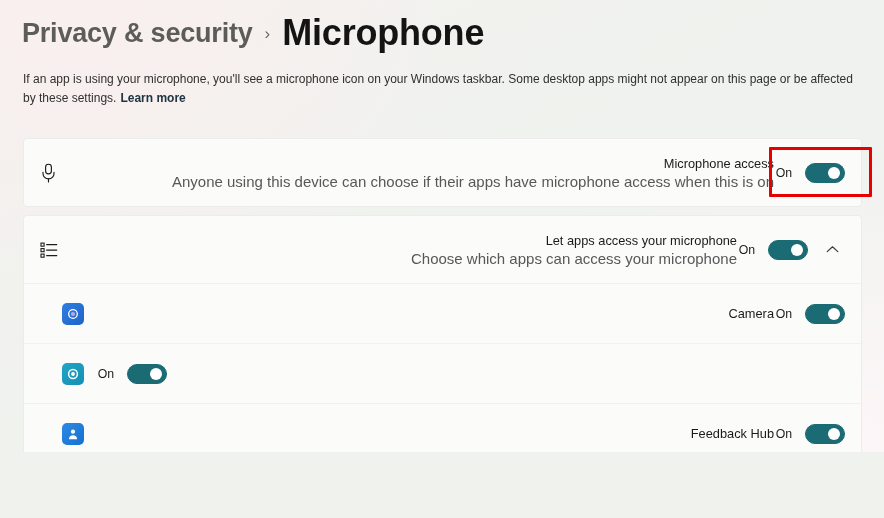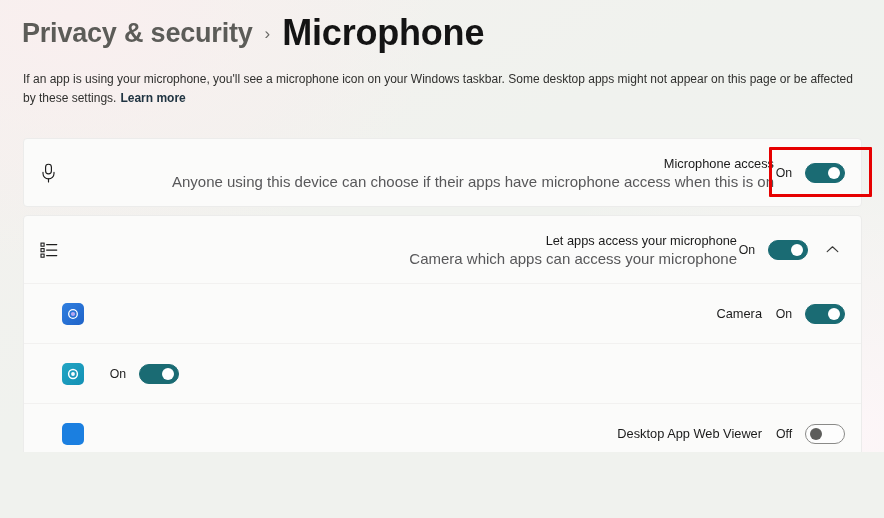--- a/index.html
+++ b/index.html
@@ -100,21 +100,20 @@
     min-height: 67px;
     position: relative;
   }
   .row.sub {
     min-height: 60px;
     padding-left: 38px;
   }
   .row.sub + .row.sub,
   .row.divider-top {
     border-top: 1px solid #f2f1f0;
-    gap: 12px;
   }
 
   .row-icon {
     width: 34px;
     flex: 0 0 34px;
     display: flex;
     align-items: center;
     justify-content: flex-start;
   }
   .row-text {
@@ -280,21 +279,21 @@
         <div class="row-icon">
           <svg width="19" height="18" viewBox="0 0 19 18" fill="none" class="list-glyph">
             <rect x="1" y="2.1" width="3.1" height="3.1" stroke="currentColor" stroke-width="1.1"></rect>
             <rect x="1" y="7.6" width="3.1" height="3.1" stroke="currentColor" stroke-width="1.1"></rect>
             <rect x="1" y="13.1" width="3.1" height="3.1" stroke="currentColor" stroke-width="1.1"></rect>
             <path d="M6.6 3.6h10.2M6.6 9.1h10.2M6.6 14.6h10.2" stroke="currentColor" stroke-width="1.1" stroke-linecap="round"></path>
           </svg>
         </div>
         <div class="row-text">
           <div class="row-title">Let apps access your microphone</div>
-          <div class="row-sub">Camera which apps can access your microphone</div>
+          <div class="row-sub">Choose which apps can access your microphone</div>
         </div>
         <div class="row-right">
           <span class="state-label">On</span>
           <div class="toggle on">
             <div class="knob"></div>
           </div>
           <div class="chevron">
             <svg width="13" height="9" viewBox="0 0 13 9" fill="none">
               <path d="M1.2 6.6L6.5 1.8l5.3 4.8" stroke="currentColor" stroke-width="1.2" stroke-linecap="round" stroke-linejoin="round"></path>
             </svg>
@@ -332,34 +331,20 @@
           </div>
         </div>
         <div class="row-right">
           <span class="state-label">On</span>
           <div class="toggle on">
             <div class="knob"></div>
           </div>
         </div>
       </div>
 
-      <div class="row sub">
-        <div class="row-icon">
-          <div class="app-tile tile-webviewer"></div>
-        </div>
-        <div class="row-text">
-          <div class="row-title">Desktop App Web Viewer</div>
-        </div>
-        <div class="row-right">
-          <span class="state-label">Off</span>
-          <div class="toggle off">
-            <div class="knob"></div>
-          </div>
-        </div>
-      </div>
 
       <div class="row sub">
         <div class="row-icon">
           <div class="app-tile tile-feedback">
             <svg width="14" height="14" viewBox="0 0 14 14" fill="none">
               <circle cx="7" cy="4.7" r="2.1" fill="#ffffff"></circle>
               <path d="M2.9 12.2c0-2.4 1.8-4 4.1-4s4.1 1.6 4.1 4" fill="#ffffff"></path>
             </svg>
           </div>
         </div>

